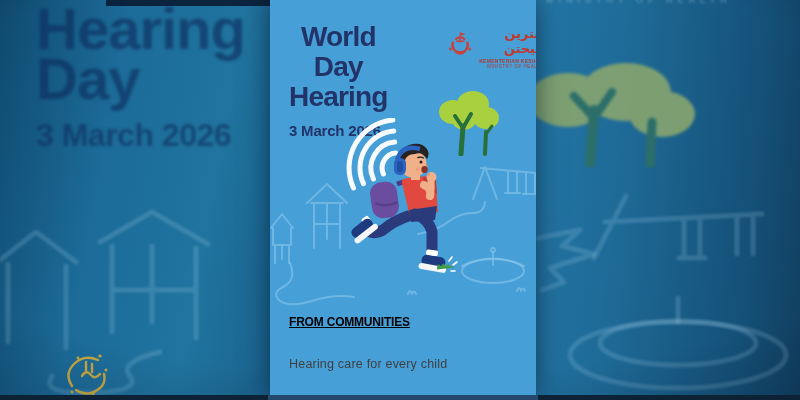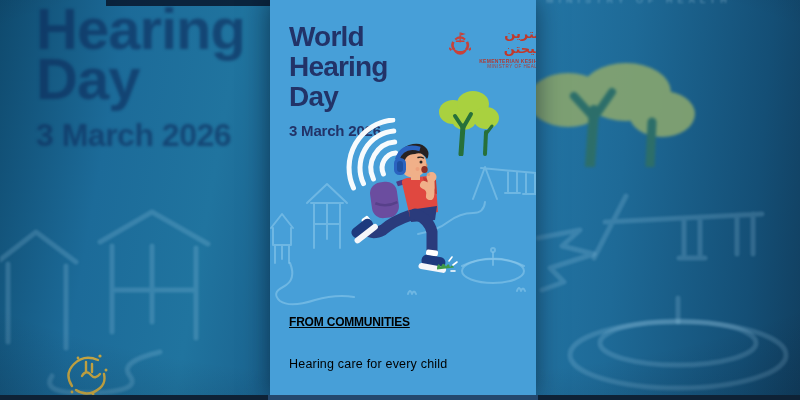--- a/index.html
+++ b/index.html
@@ -26,34 +26,34 @@
   .bd-lineart{position:absolute;filter:blur(1.3px);}
   .bd-tree{position:absolute;left:-4px;top:62px;filter:blur(1.6px);opacity:.92;}
   .gold-mark{position:absolute;left:60px;top:344px;filter:blur(.4px);}
   .vignette{position:absolute;inset:0;z-index:2;pointer-events:none;
     background:radial-gradient(130% 100% at 50% 42%, rgba(0,0,0,0) 52%, rgba(4,14,30,.45) 100%);}
   
   .poster{position:absolute;left:270px;top:0;width:266px;height:396px;z-index:3;
     background:#479fd8;overflow:hidden;box-shadow:0 0 24px rgba(2,12,30,.55);}
   .poster-lineart{position:absolute;left:0;top:0;}
   .poster-header{position:absolute;left:19px;top:22px;}
-  .title-line{font-size:28px;font-weight:bold;color:#223368;line-height:30px;letter-spacing:-.8px;}
+  .title-line{font-size:28px;font-weight:bold;color:#223368;line-height:30px;letter-spacing:-.8px;text-align:center;}
   .poster-date{margin-top:10px;font-size:15px;font-weight:bold;color:#223368;letter-spacing:-.2px;}
   .logo{position:absolute;left:179px;top:26px;display:flex;gap:4px;align-items:flex-start;}
   .logo-text{display:flex;flex-direction:column;align-items:center;}
   .jawi{font-size:13px;font-weight:bold;color:#c0392b;line-height:15px;
     font-family:"DejaVu Sans",sans-serif;direction:rtl;}
   .org1{font-size:5px;color:#b03a33;letter-spacing:.3px;margin-top:2px;font-weight:bold;white-space:nowrap;}
   .org2{font-size:4.5px;color:#b03a33;letter-spacing:.5px;white-space:nowrap;}
   .tree{position:absolute;left:167px;top:88px;}
   .child{position:absolute;left:55px;top:118px;}
   .campaign{position:absolute;left:19px;top:312px;font-size:12px;font-weight:bold;
     color:#000000;line-height:20px;letter-spacing:-.2px;text-decoration:underline;}
   .tagline{position:absolute;left:19px;top:357px;font-size:12.5px;font-weight:500;
-    color:#000000;letter-spacing:.2px;}
+    color:#404040;letter-spacing:.2px;}
   .bottom-strip{position:absolute;left:0;bottom:0;width:800px;height:5px;z-index:6;
     background:linear-gradient(90deg,#0e2236 0,#0e2236 268px,#24486e 268px,#24486e 538px,#0e2236 538px);}
 </style>
 </head>
 <body>
 
 <div class="stage">
 
   <div class="bg bg-left">
     <div class="top-band"></div>
@@ -124,22 +124,22 @@
           <ellipse cx="223" cy="271" rx="31" ry="12"></ellipse>
           <path d="M 192,266 Q 223,251 254,266 M 223,253 V 265"></path>
           <circle cx="223" cy="250" r="2"></circle>
         </g>
         <path d="M 138,294 q 2,-6 4,0 q 2,-5 4,0 M 247,291 q 2,-6 4,0 q 2,-5 4,0"></path>
       </g>
     </svg>
 
     <div class="poster-header">
       <div class="title-line">World</div>
+      <div class="title-line">Day</div>
       <div class="title-line">Hearing</div>
-      <div class="title-line">Day</div>
       <div class="poster-date">3 March 2026</div>
     </div>
 
     <div class="logo">
       <svg width="30" height="34" viewBox="0 0 36 40">
         <g fill="#c8423a">
           <rect x="17" y="3" width="2" height="16"></rect>
           <path d="M 19,3 L 27,5.5 L 19,8 Z"></path>
           <path d="M 9,13 Q 18,5 27,13 L 25,15.5 Q 18,10 11,15.5 Z"></path>
           <rect x="11" y="16" width="14" height="2.5" rx="1"></rect>

